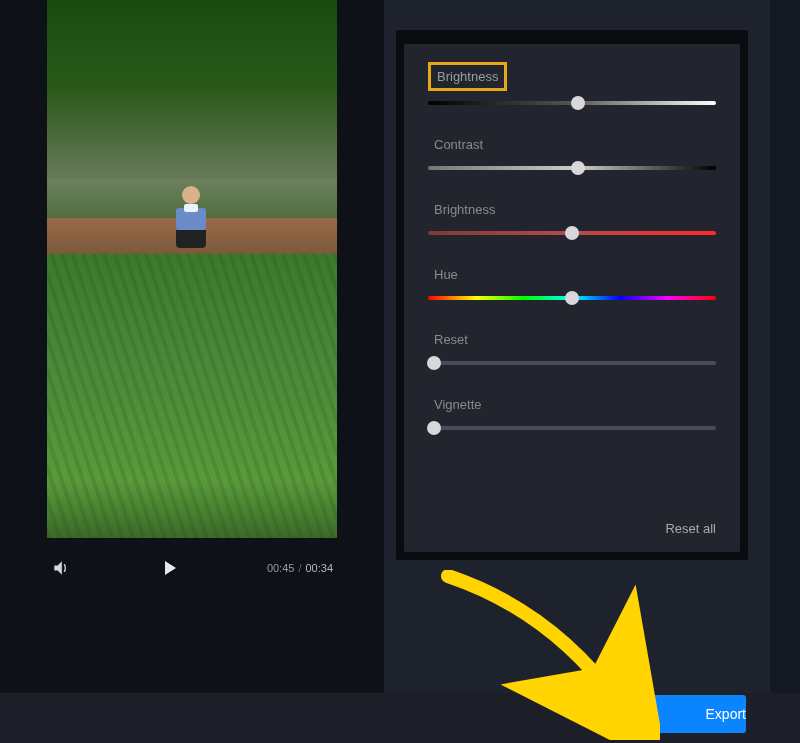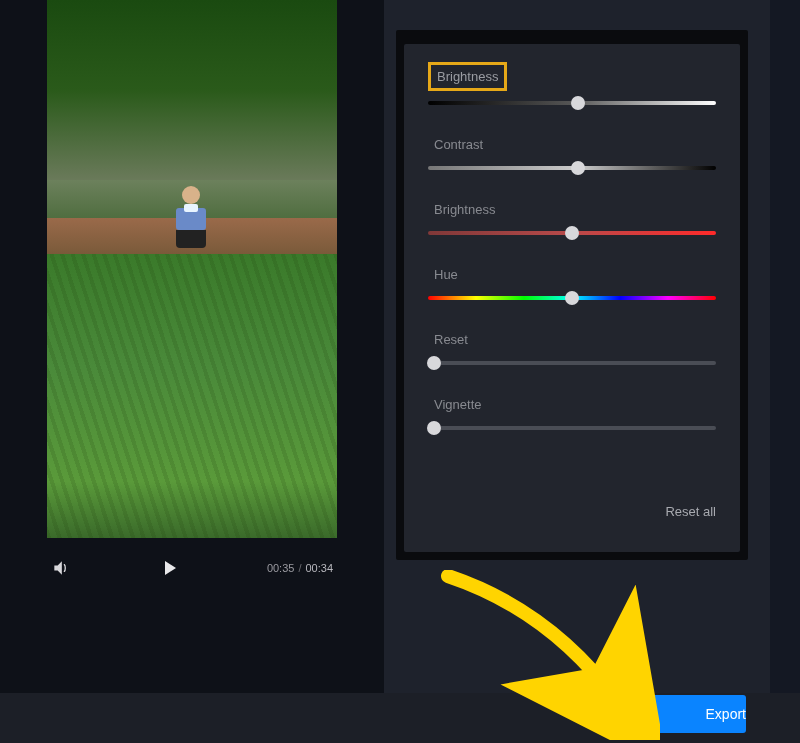--- a/index.html
+++ b/index.html
@@ -141,21 +141,21 @@
     }
     .track-brightness { background: linear-gradient(to right, #000 0%, #555 50%, #fff 100%); }
     .track-contrast   { background: linear-gradient(to right, #777 0%, #ccc 52%, #000 100%); }
     .track-saturation { background: linear-gradient(to right, #803838 0%, #b84a4a 50%, #ff2a2a 100%); }
     .track-hue        { background: linear-gradient(to right, #ff0000, #ffff00, #00ff00, #00ffff, #0000ff, #ff00ff, #ff0000); }
     .track-fade, .track-vignette { background: #4a4d55; }
 
     .reset-all {
       position: absolute;
       right: 24px;
-      bottom: 33px;
+      bottom: 16px;
       font-size: 13px;
       color: #a8aab0;
       cursor: pointer;
     }
 
     .bottom-bar {
       position: absolute;
       left: 0; bottom: 0;
       width: 800px;
       height: 50px;
@@ -212,21 +212,21 @@
             <path d="M16 8c1.5 1 1.5 7 0 8" stroke="#d8d8db" stroke-width="1.6" fill="none" stroke-linecap="round"></path>
           </svg>
         </span>
       </div>
       <span class="play-btn">
         <svg class="icon" width="24" height="24" viewBox="0 0 24 24" fill="#e8e8ea">
           <path d="M8 5v14l11-7z"></path>
         </svg>
       </span>
       <span class="time-display">
-        <span class="cur">00:35</span><span class="sep">/</span><span class="dur">00:34</span>
+        <span class="cur">00:45</span><span class="sep">/</span><span class="dur">00:34</span>
       </span>
     </div>
   </div>
 
   <div class="right-panel">
     <div class="adjust-panel">
       <div class="adjust-inner" id="sliders-container">
 
         <div class="slider-group"><div class="slider-label highlighted">Brightness</div><div class="slider-track track-brightness">
               <div class="slider-thumb" style="left: 52%;"></div>

